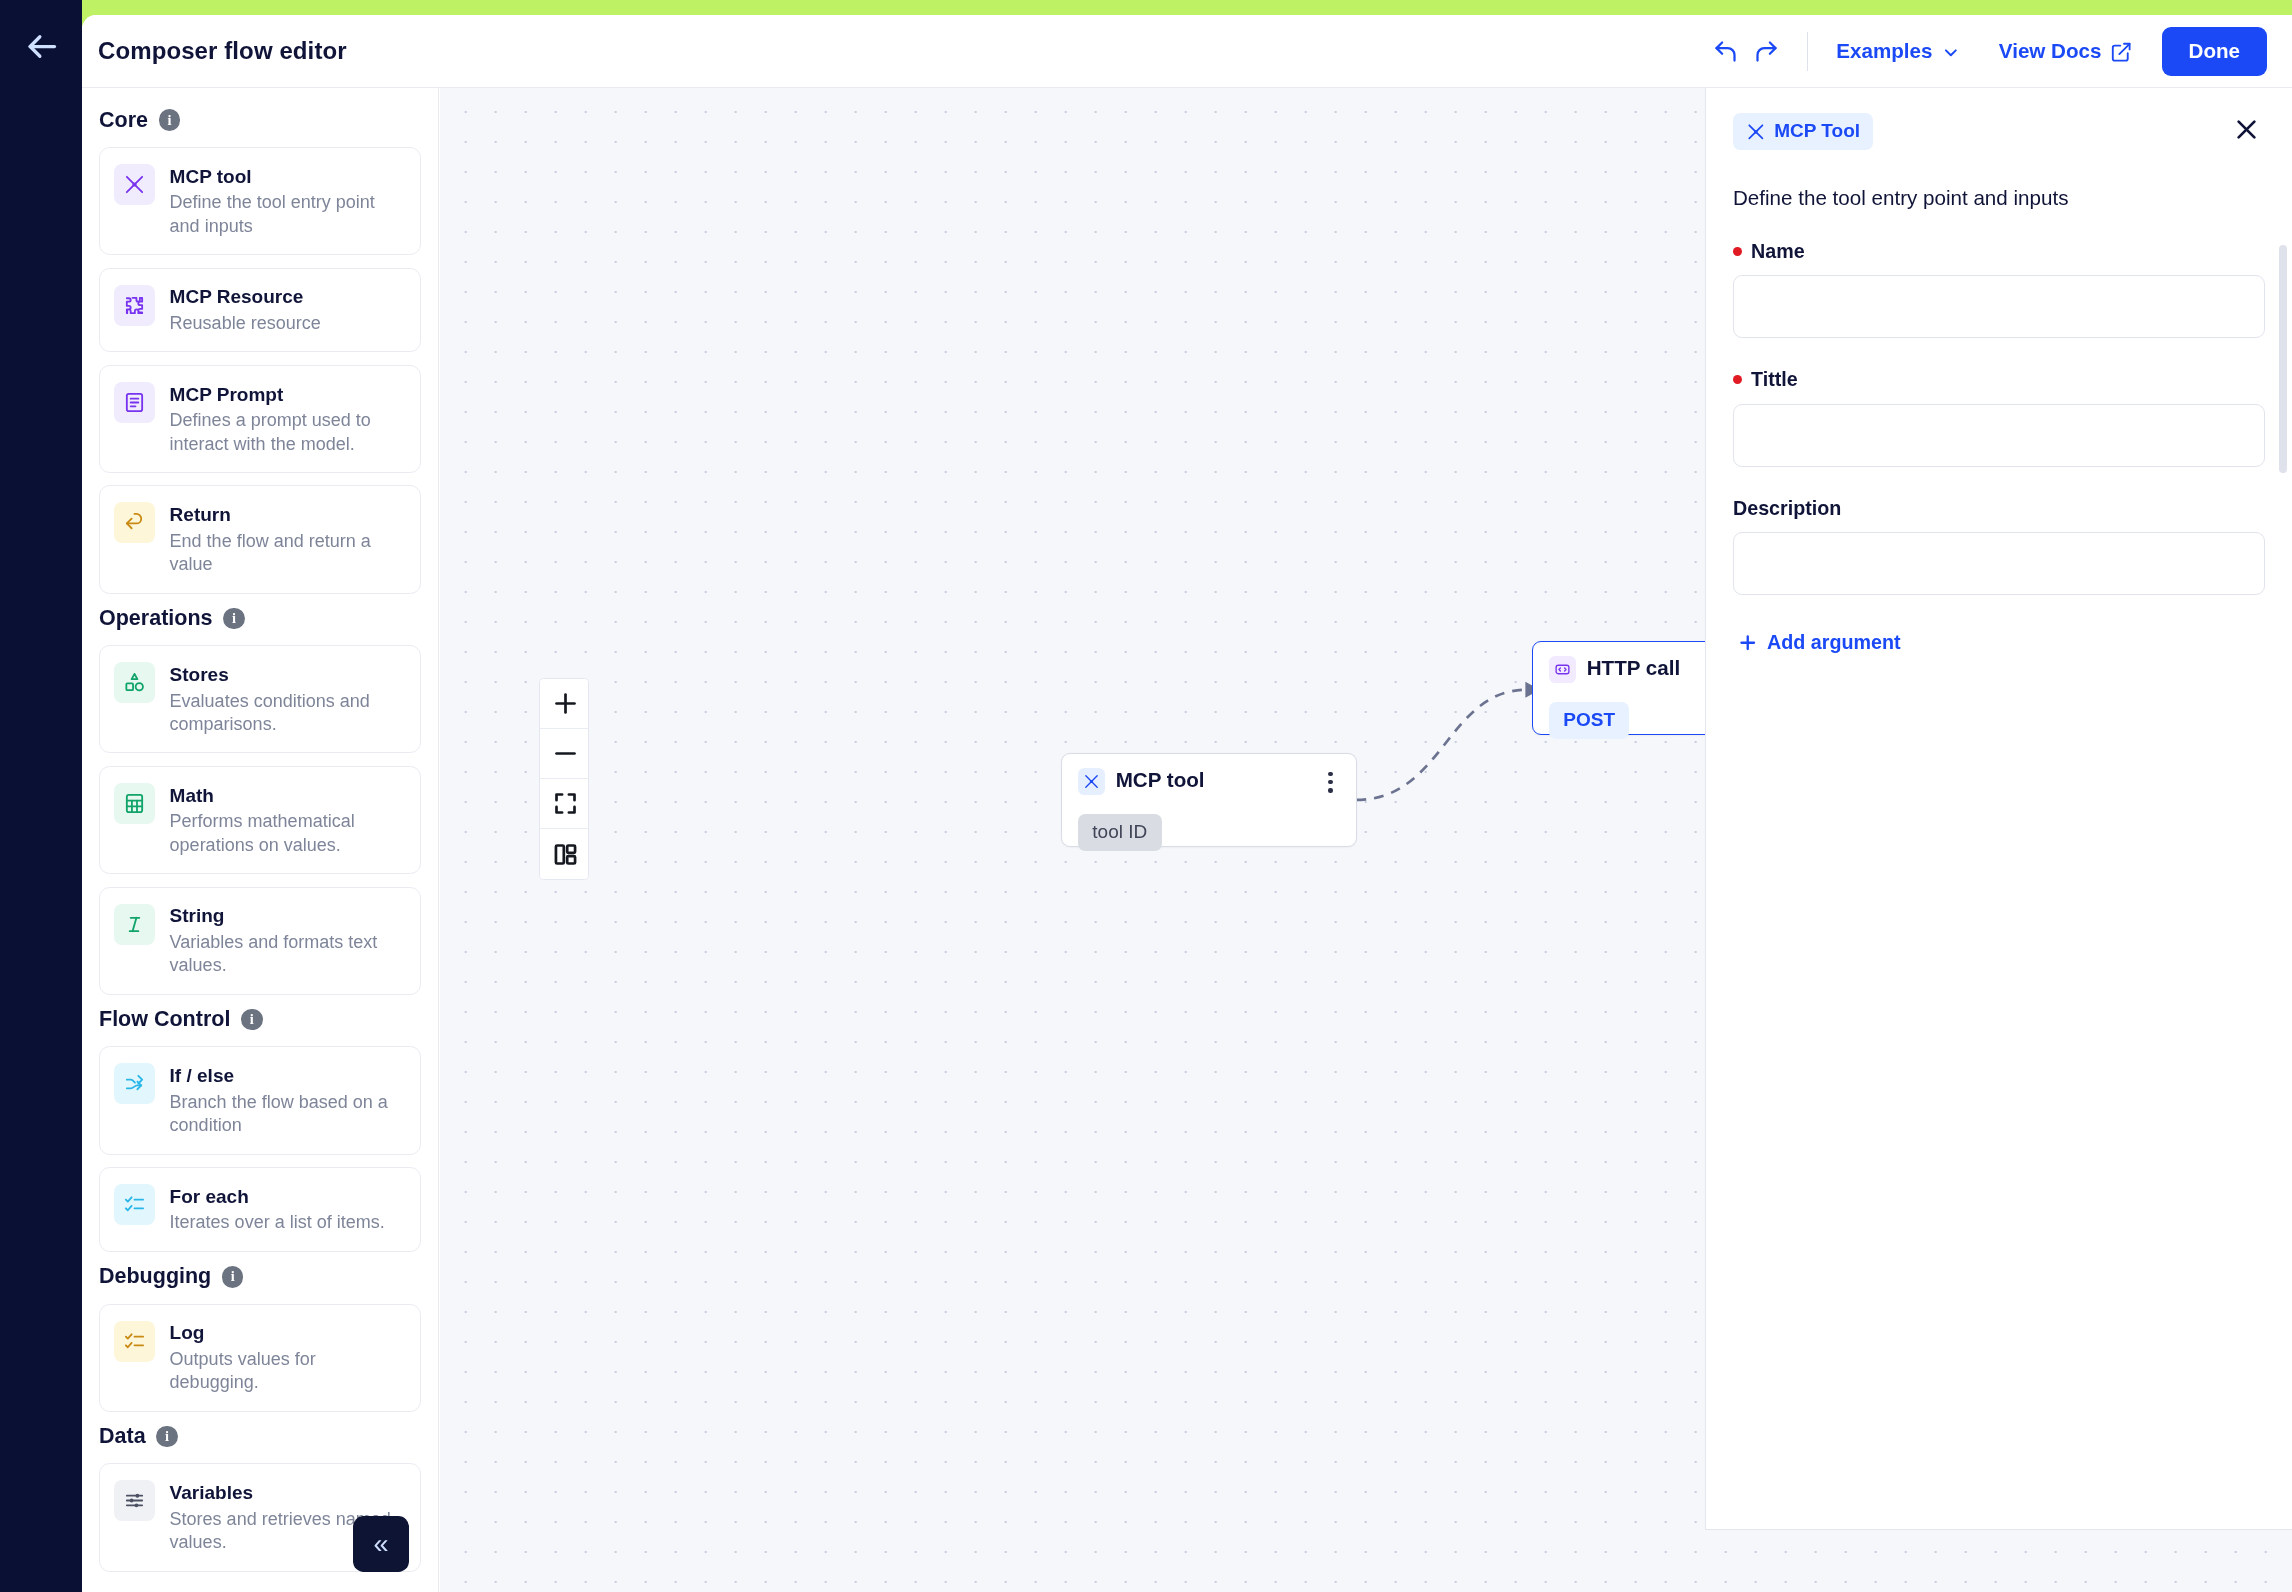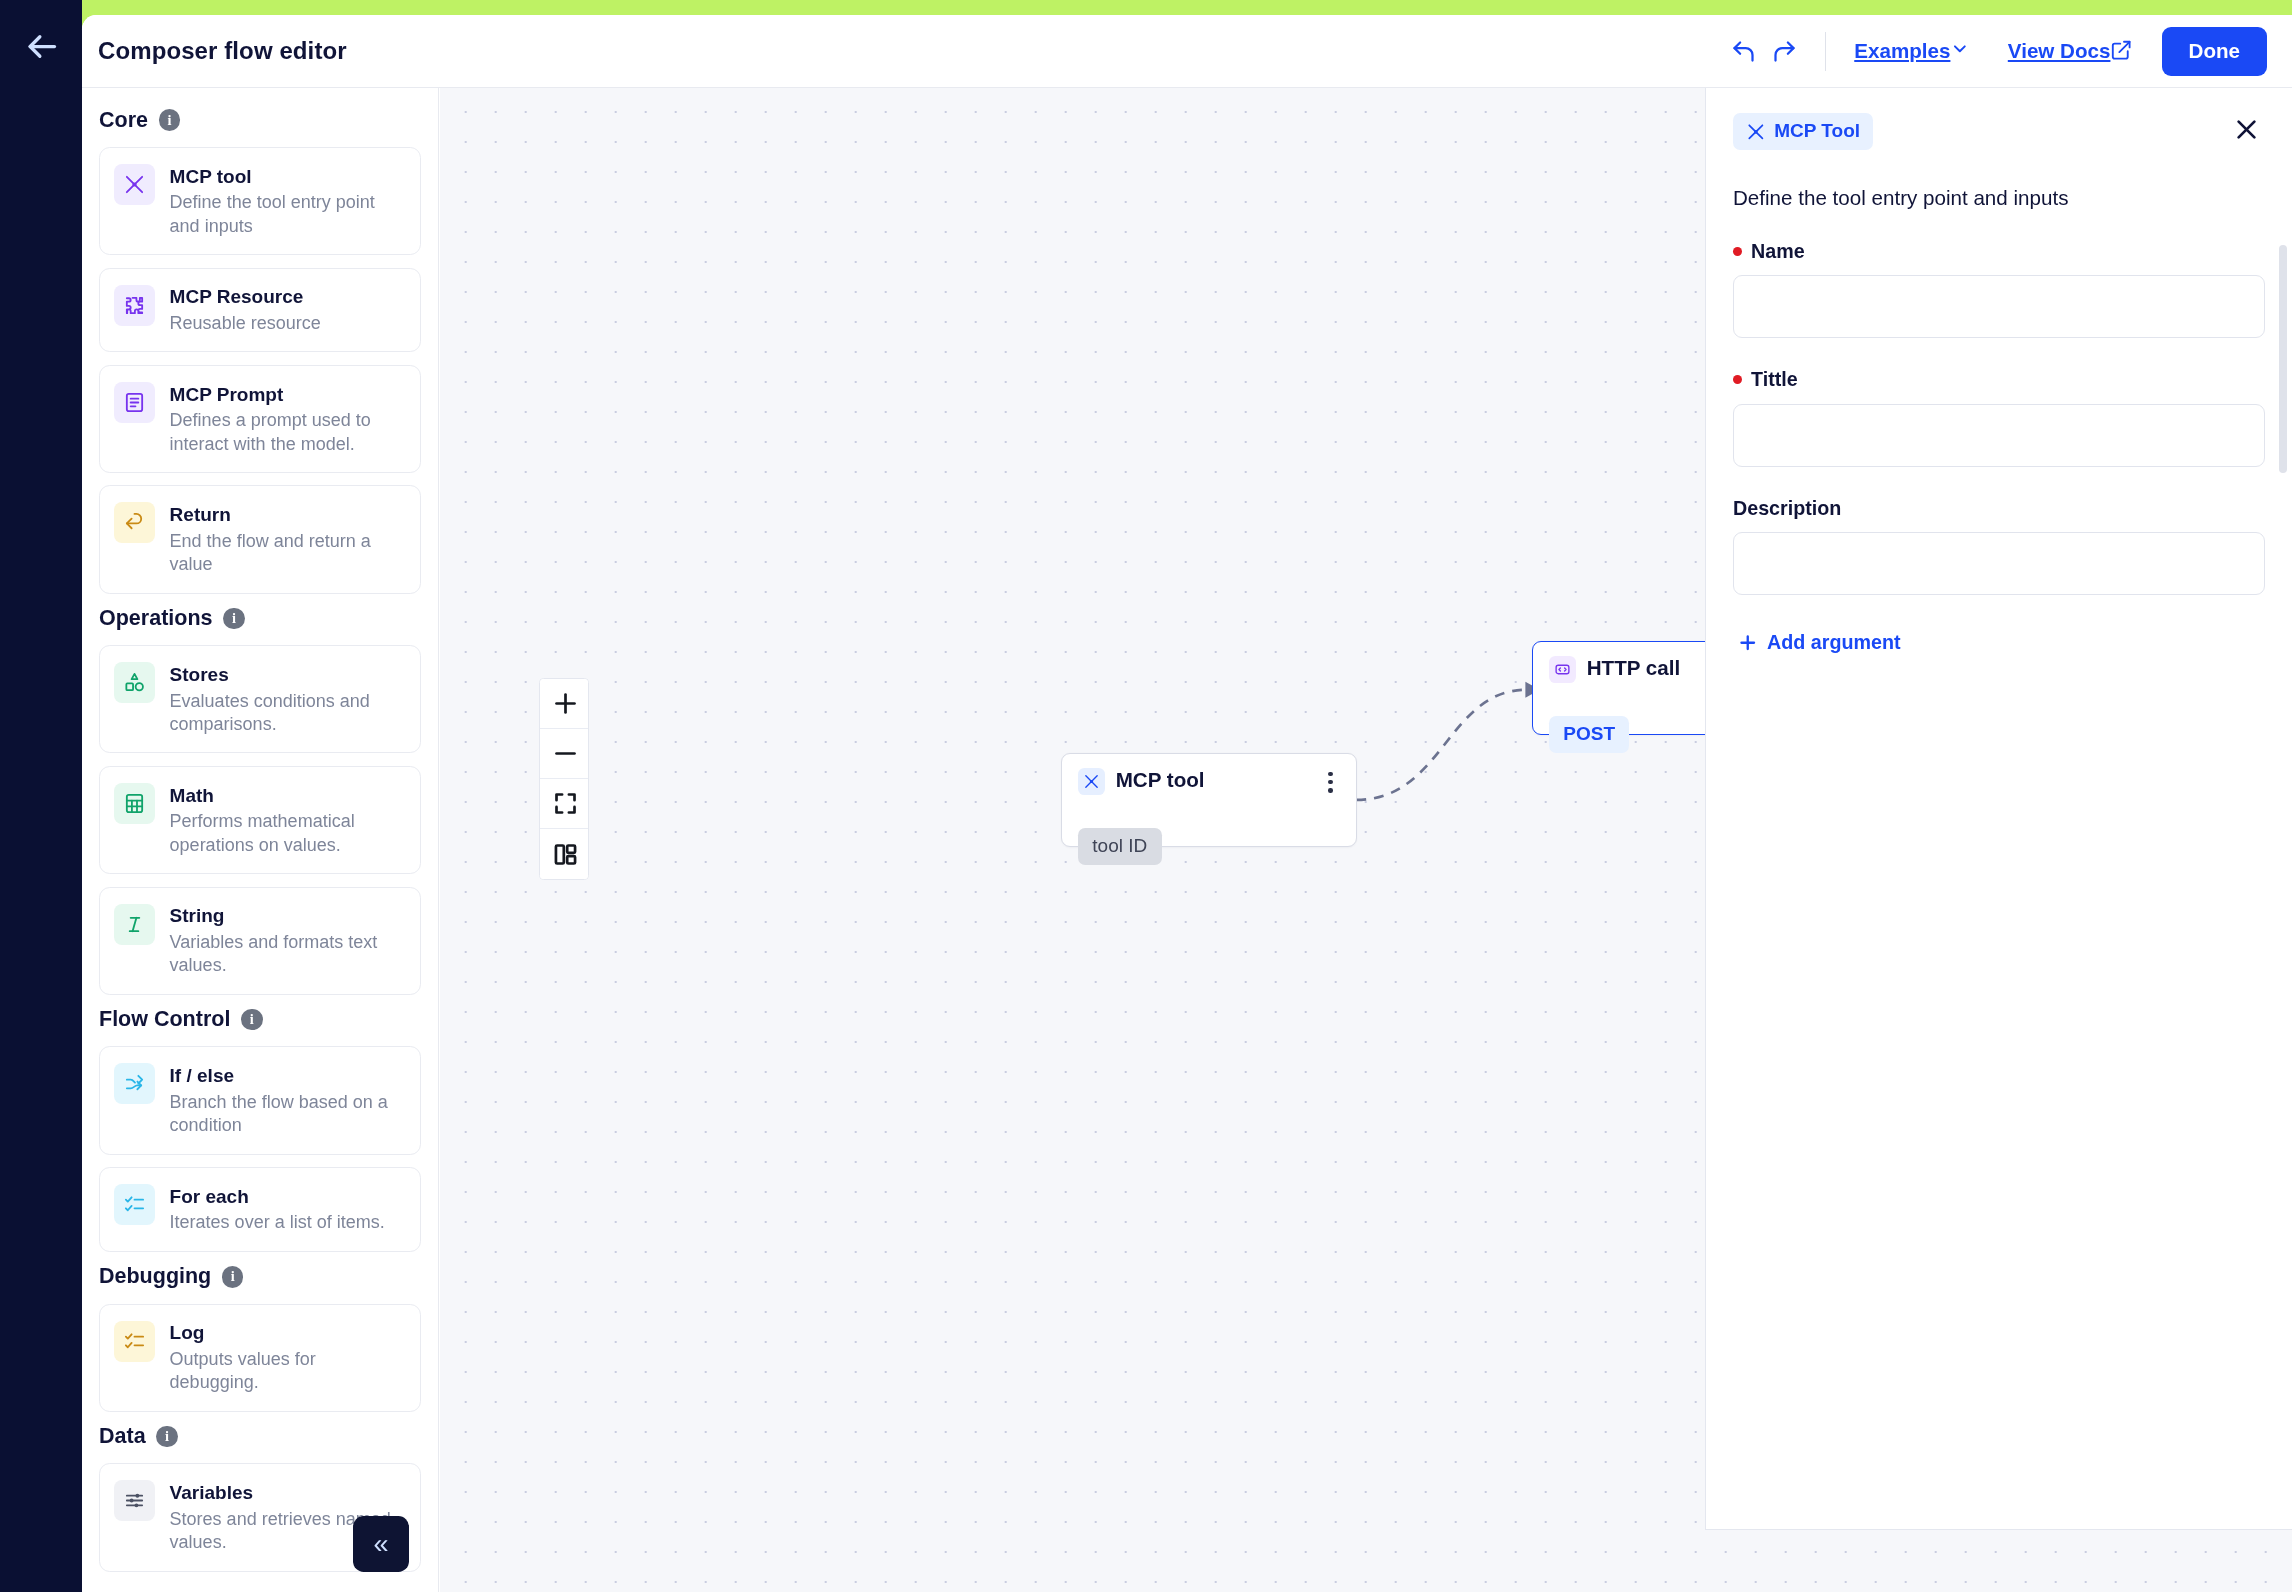--- a/index.html
+++ b/index.html
@@ -46,25 +46,24 @@
   }
   #header-actions {
     margin-left: auto; display: flex; align-items: center; gap: 0; padding-right: 25px;
   }
   .icon-btn {
     width: 41px; height: 41px; display: flex; align-items: center; justify-content: center;
     cursor: pointer; border-radius: 7.2px; background: transparent; border: none;
   }
   .hdr-divider { width: 0.9px; height: 39px; background: #dfe2ea; margin: 0 19.7px; }
   .link-btn {
-    display: flex; align-items: flex-start; 
+    display: flex; align-items: flex-end; gap: 9px;
     color: #1a49f5; font-size: 20.6px; font-weight: bold;
     cursor: pointer; background: none; border: none; padding: 7.2px 9px;
     font-family: "Liberation Sans", sans-serif;
-    text-decoration: underline;
   }
   #done-btn {
     background: #1a49f5; color: #fff; font-size: 20.6px; font-weight: bold;
     border: none; border-radius: 9px; padding: 12.5px 27px; cursor: pointer;
     margin-left: 19.7px; font-family: "Liberation Sans", sans-serif;
   }
 
   
   #body { position: relative; width: 100%; height: 1504px; }
 
@@ -155,21 +154,21 @@
   .node-ico {
     width: 27px; height: 27px; border-radius: 6.3px;
     display: flex; align-items: center; justify-content: center; flex: 0 0 27px;
   }
   .node-ico.blue { background: #e6efff; }
   .node-ico.violet { background: #f2eaff; }
   .node-title { font-size: 20.6px; font-weight: bold; color: #101438; }
   .node-kebab { margin-left: auto; display: flex; flex-direction: column; gap: 3.6px; cursor: pointer; padding: 3.6px 7.2px; }
   .node-kebab i { width: 4.5px; height: 4.5px; border-radius: 50%; background: #2a2f45; display: block; }
   .chip {
-    display: inline-block; margin-top: 32px;
+    display: inline-block; margin-top: 18px;
     padding: 7.2px 14.3px; border-radius: 7.2px; font-size: 19px;
   }
   .chip.grey { background: #d9dce3; color: #3f4456; }
   .chip.blue { background: #e7f1ff; color: #1a49f5; font-weight: bold; }
 
   #edges { position: absolute; inset: 0; z-index: 2; pointer-events: none; }
 
   
   #inspector {
     position: absolute; right: 0; top: 0;

